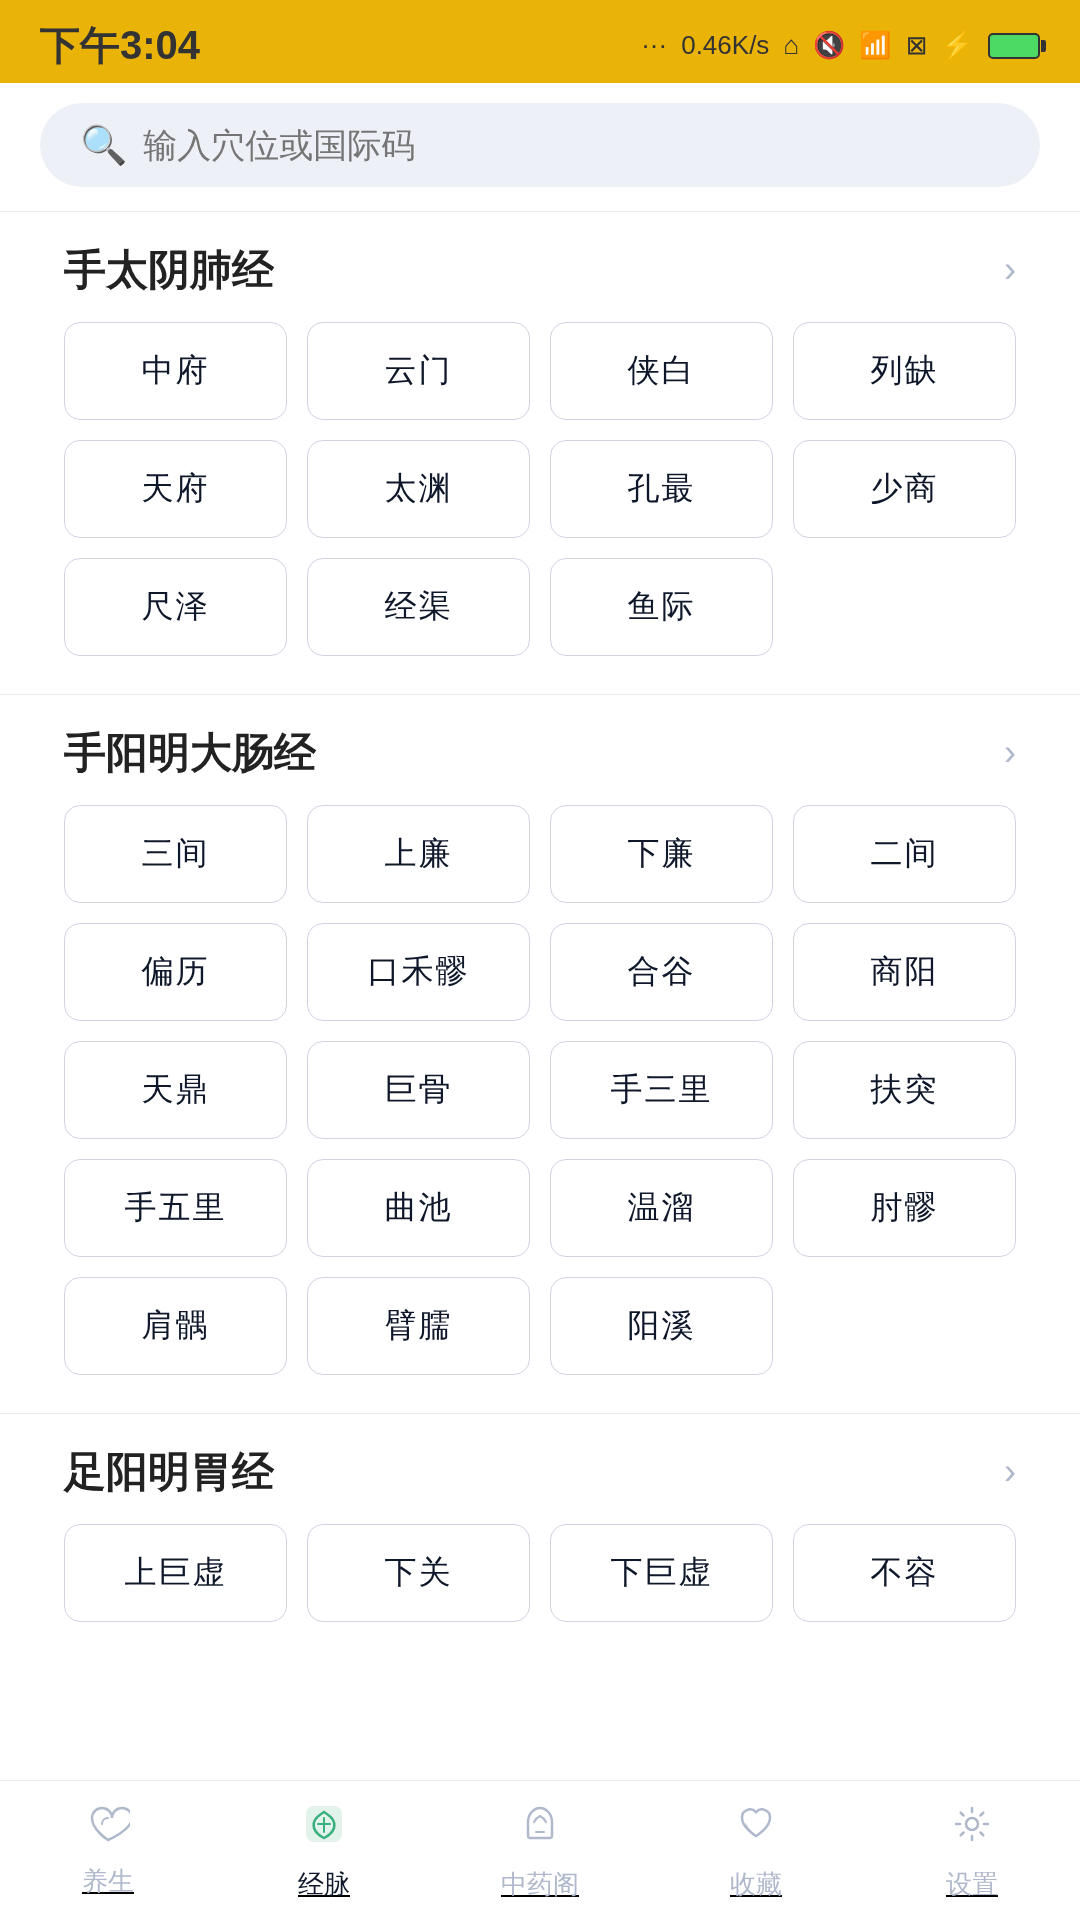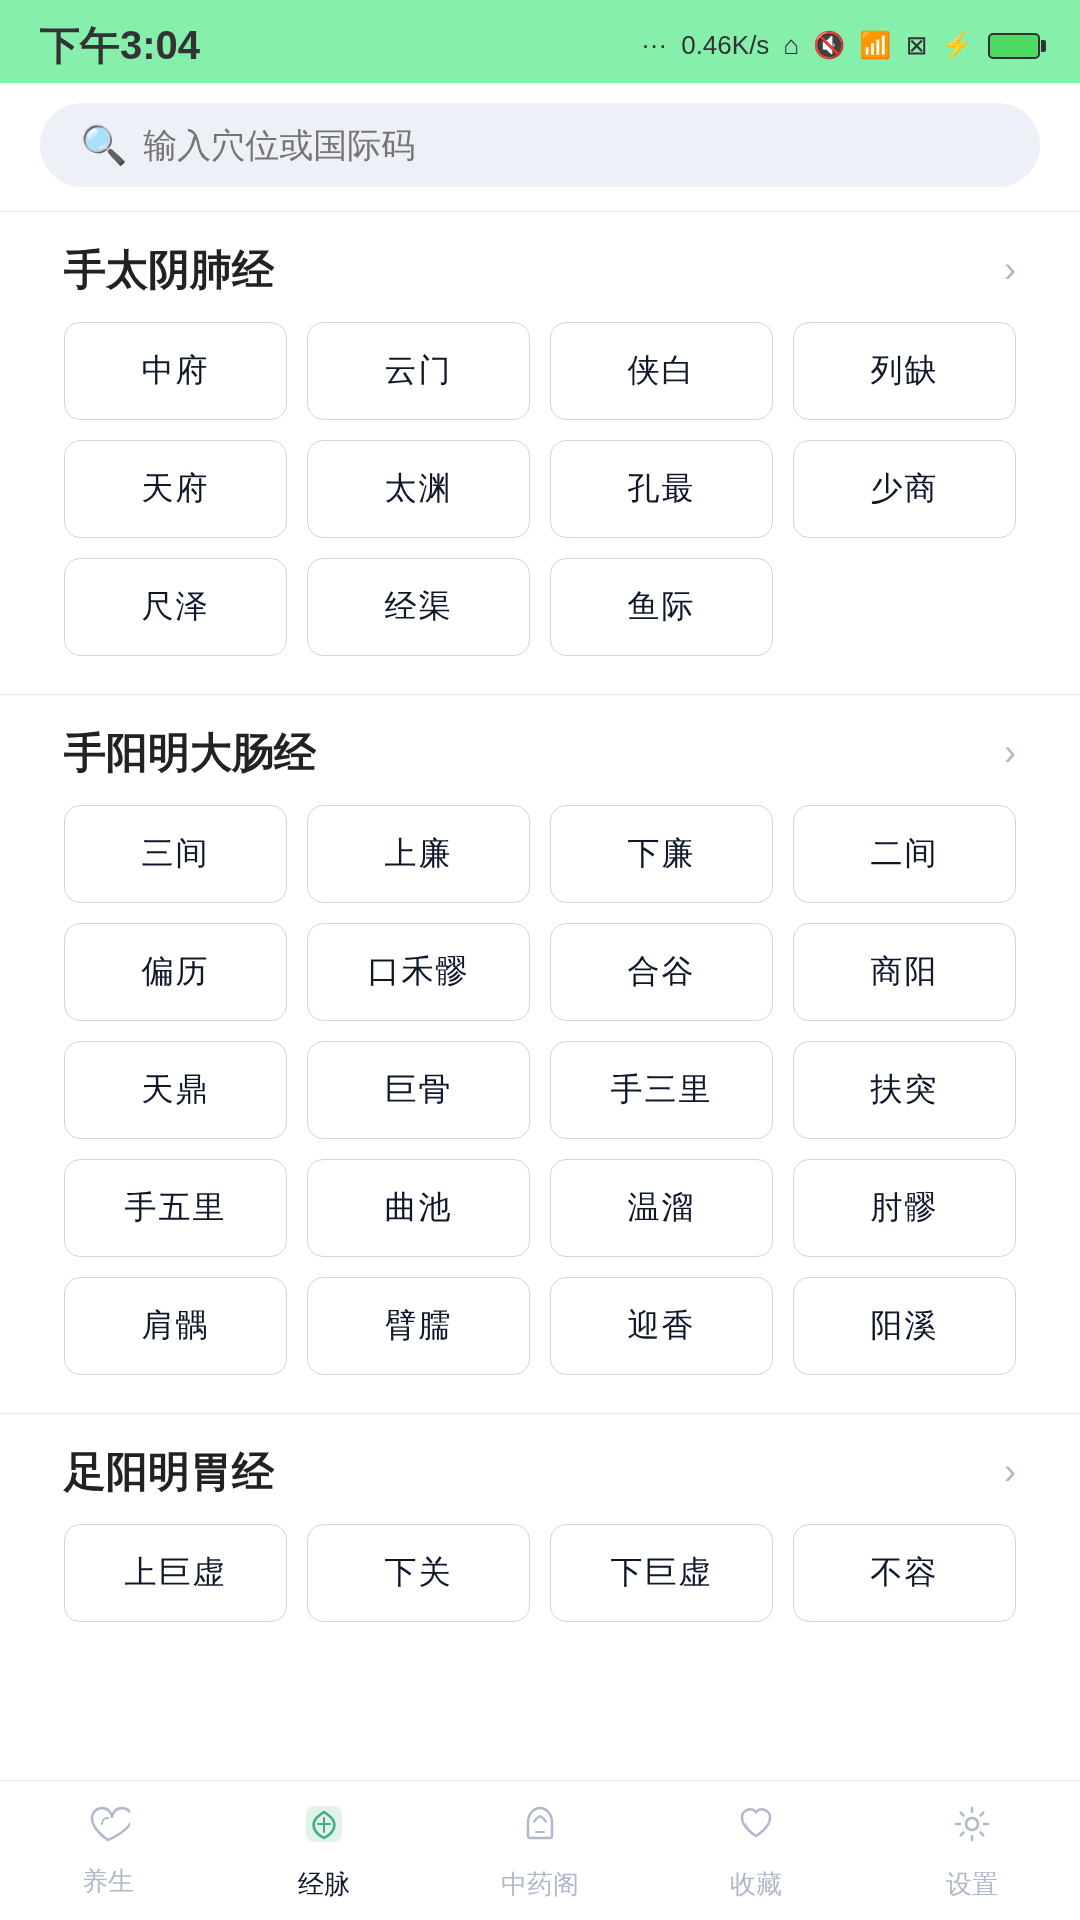--- a/index.html
+++ b/index.html
@@ -11,21 +11,21 @@
       min-height: 1920px;
       overflow-x: hidden;
     }
 
     
     .status-bar {
       display: flex;
       justify-content: space-between;
       align-items: center;
       padding: 18px 40px 10px 40px;
-      background: #86efac;
+      background: #eab308;
     }
     .status-time {
       font-size: 40px;
       font-weight: 600;
       color: #333;
     }
     .status-icons {
       display: flex;
       align-items: center;
       gap: 14px;
@@ -141,20 +141,21 @@
       justify-content: space-around;
       align-items: center;
     }
     .nav-item {
       display: flex;
       flex-direction: column;
       align-items: center;
       gap: 8px;
       cursor: pointer;
       flex: 1;
+      text-decoration: underline;
     }
     .nav-icon {
       font-size: 48px;
       color: #b0b8cc;
     }
     .nav-icon.active {
       color: #3ab07e;
     }
     .nav-label {
       font-size: 26px;
@@ -236,21 +237,20 @@
       <button class="acupoint-btn">天鼎</button>
       <button class="acupoint-btn">巨骨</button>
       <button class="acupoint-btn">手三里</button>
       <button class="acupoint-btn">扶突</button>
       <button class="acupoint-btn">手五里</button>
       <button class="acupoint-btn">曲池</button>
       <button class="acupoint-btn">温溜</button>
       <button class="acupoint-btn">肘髎</button>
       <button class="acupoint-btn">肩髃</button>
       <button class="acupoint-btn">臂臑</button>
-      <button class="acupoint-btn">迎香</button>
       <button class="acupoint-btn">阳溪</button>
     </div>
   </div>
 
   <div class="divider"></div>
 
   <div class="section">
     <div class="section-header">
       <span class="section-title">足阳明胃经</span>
       <span class="chevron-icon">›</span>

